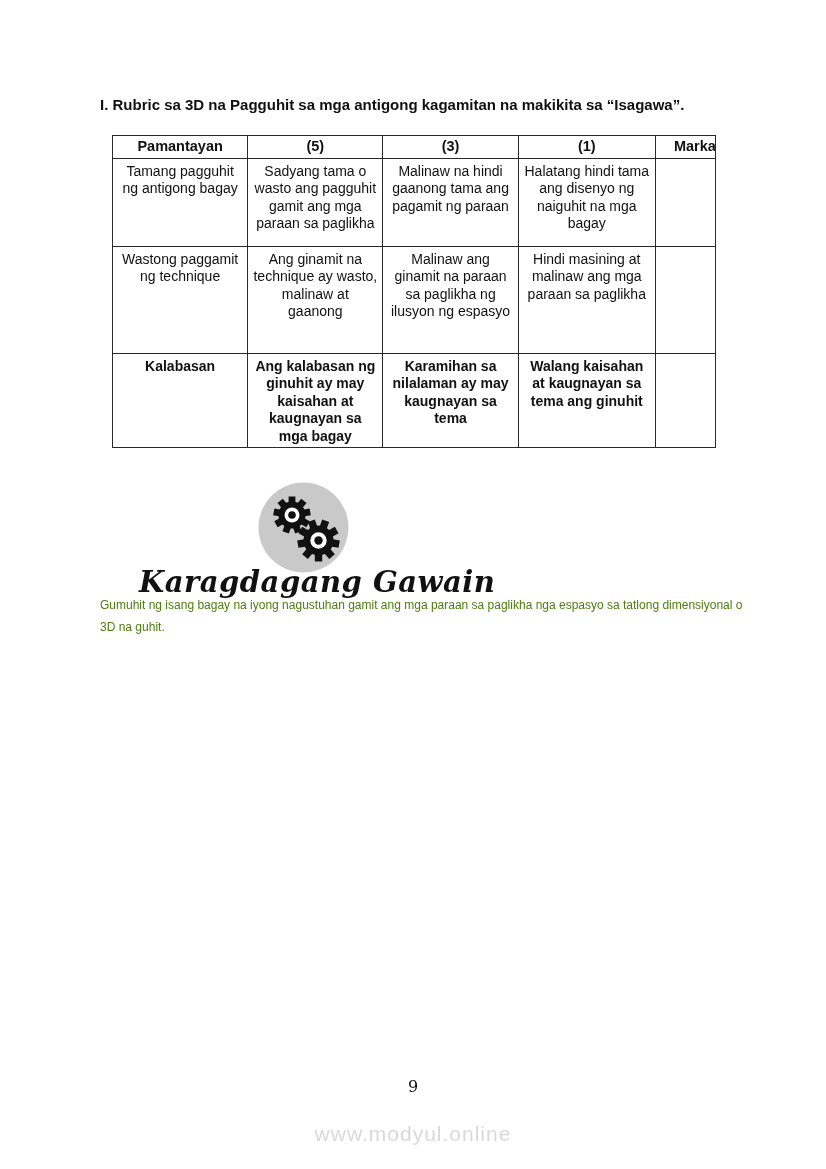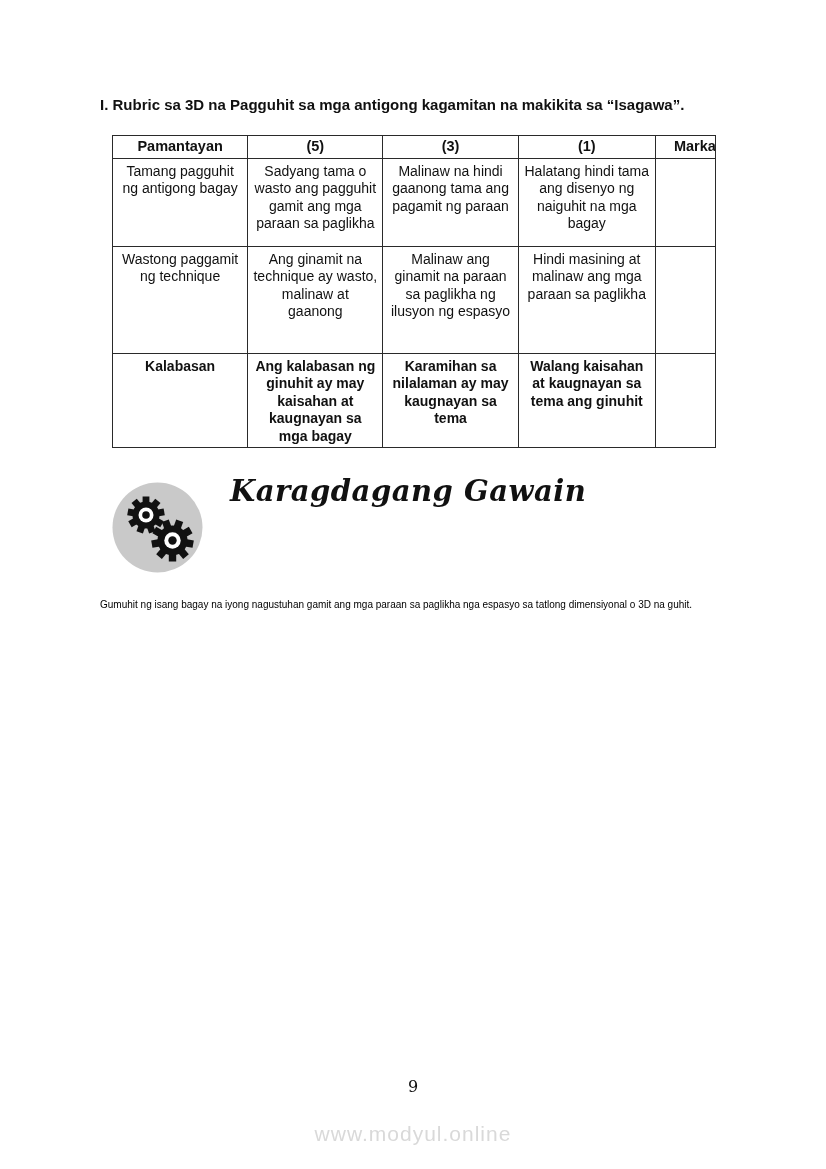--- a/index.html
+++ b/index.html
@@ -44,21 +44,22 @@
   }
   .rubric th { font-weight: bold; font-size: 14.5px; padding: 2px 18px; }
   .row-1 td { height: 88px; }
   .row-2 td { height: 107px; }
   .row-3 td { height: 88px; font-weight: bold; }
   .activity-header {
     position: absolute;
     left: 112px;
     top: 482px;
     display: flex;
-    align-items: flex-start;
+    align-items: center;
+    flex-direction: column;
   }
   .icon-circle {
     width: 91px;
     height: 91px;
     flex: 0 0 auto;
   }
   .activity-title {
     margin-left: 27px;
     margin-top: -8px;
     font-family: "DejaVu Serif", serif;
@@ -66,23 +67,23 @@
     font-weight: bold;
     font-size: 29px;
     letter-spacing: 0.5px;
     color: #111;
   }
   .instruction {
     position: absolute;
     left: 100px;
     top: 594px;
     width: 648px;
-    font-size: 10px;
+    font-size: 12px;
     line-height: 22px;
-    color: #000000;
+    color: #4d7c0f;
   }
   .page-number {
     position: absolute;
     left: 0;
     top: 1077px;
     width: 100%;
     text-align: center;
     font-family: "DejaVu Serif", serif;
     font-size: 16px;
     color: #111;

